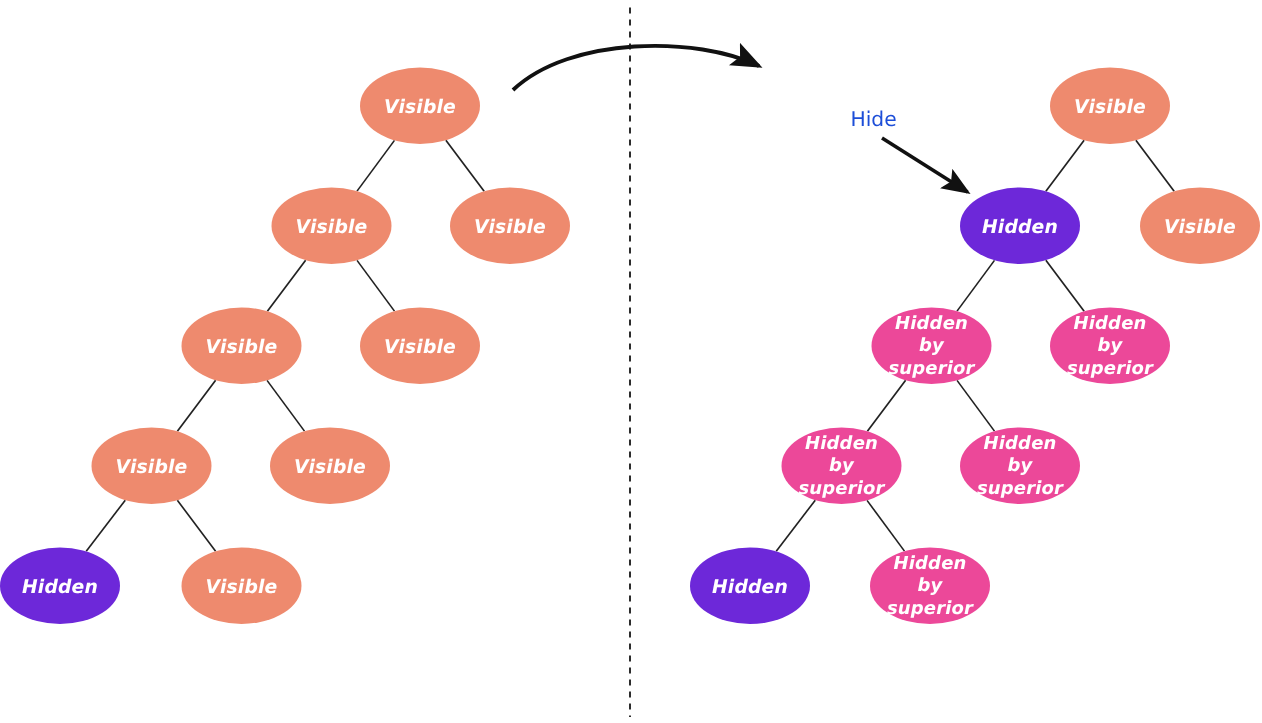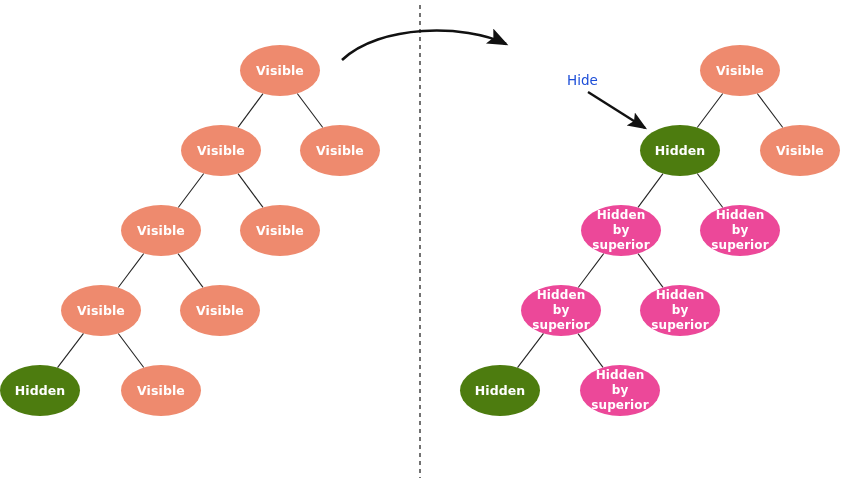--- a/index.html
+++ b/index.html
@@ -34,23 +34,24 @@
     text-align: center;
     border-radius: 50%;
     color: #ffffff;
     font-family: "DejaVu Sans", sans-serif;
     font-weight: bold;
     font-size: 12.5px;
     line-height: 1.25;
     letter-spacing: 0.1px;
     padding: 0 6px;
     user-select: none;
+    font-style: italic;
   }
   .node.visible  { background: #ee8a6e; }
-  .node.hidden   { background: #4d7c0f; }
+  .node.hidden   { background: #6d28d9; }
   .node.hidden-by-superior { background: #ec4899; font-size: 12px; }
   .node-label { display: block; width: 100%; }
   .annot-label {
     position: absolute;
     font-family: "DejaVu Sans", sans-serif;
     font-size: 13.5px;
     font-weight: normal;
     color: #1d4ed8;
     white-space: nowrap;
     user-select: none;

